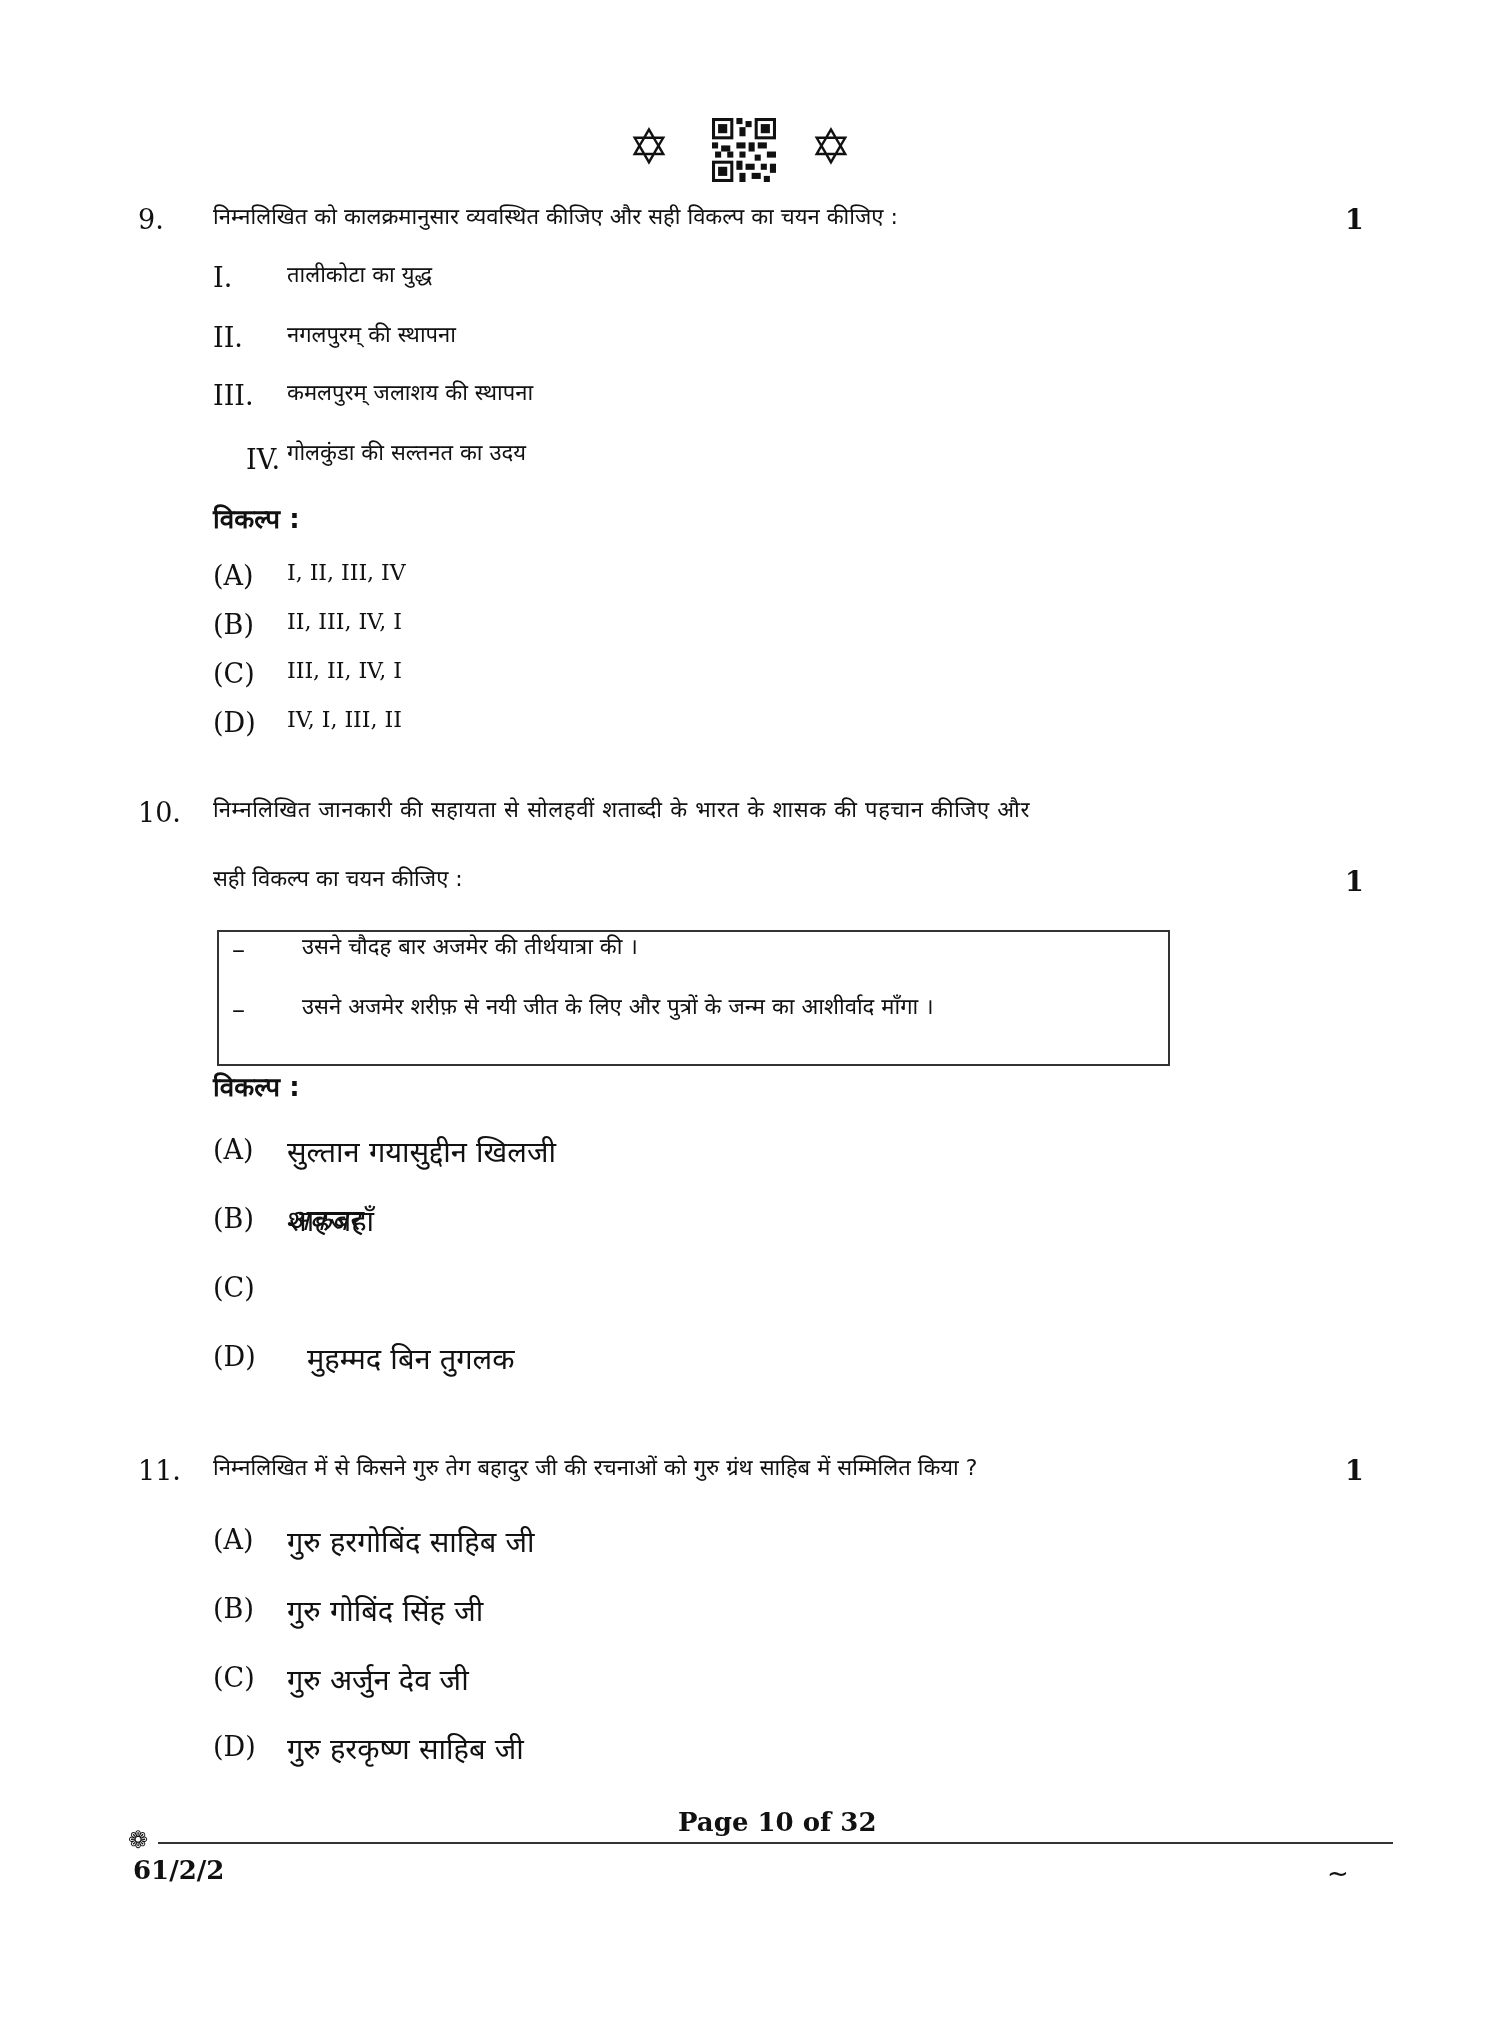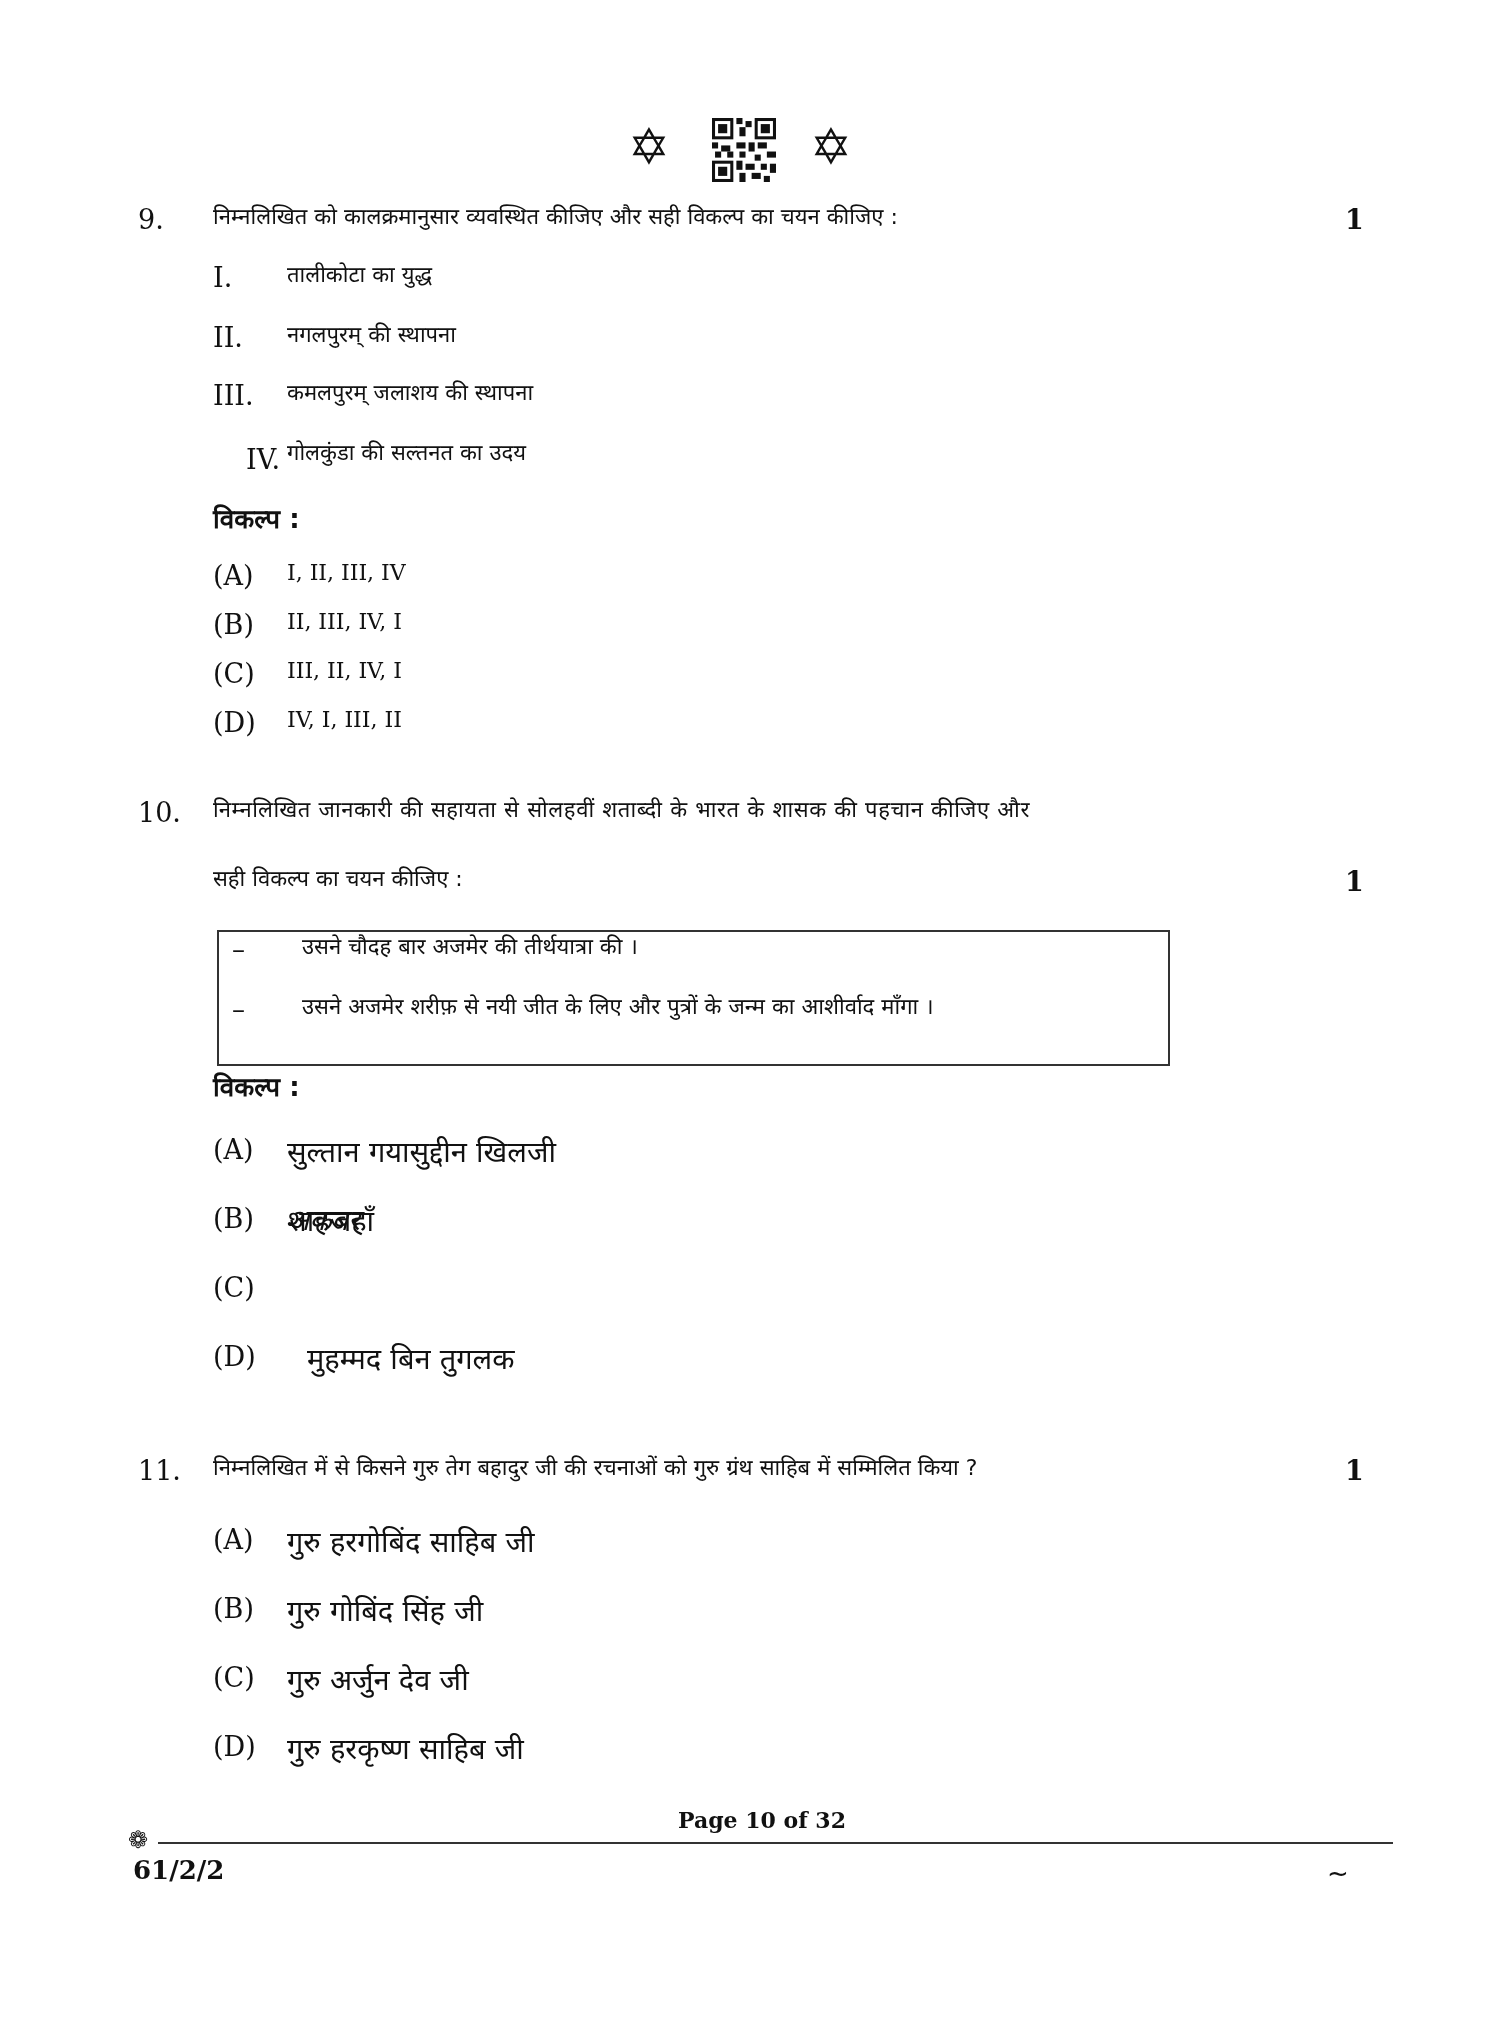--- a/index.html
+++ b/index.html
@@ -19,21 +19,21 @@
     .label-bold { font-size: 26px; font-weight: bold; font-family: "DejaVu Sans", sans-serif; }
     .opt-key { font-size: 27px; }
     .opt-val { font-size: 22px; white-space: nowrap; }
     .opt-val.hi { font-family: "DejaVu Sans", sans-serif; font-size: 29px; }
     .info-box {
       left: 217px; top: 930px; width: 953px; height: 136px;
       border: 2px solid #333; box-sizing: border-box;
     }
     .dash { font-size: 26px; }
     .footer-code { font-size: 26px; font-weight: bold; }
-    .footer-page { font-size: 22px; font-weight: bold; }
+    .footer-page { font-size: 26px; font-weight: bold; }
     .footer-rule { left: 158px; top: 1842px; width: 1235px; height: 2px; background: #333; }
     .footer-flower { left: 128px; top: 1828px; font-size: 24px; line-height: 24px; font-family: "DejaVu Sans", sans-serif; }
     .tilde { left: 1327px; top: 1858px; font-size: 26px; font-family: "DejaVu Sans", sans-serif; }
   </style>
 </head>
 <body>
 
 <div class="abs header-marks">
   <span class="star" style="left:628px;">✡</span>
   <svg class="qr" viewBox="0 0 21 21">

